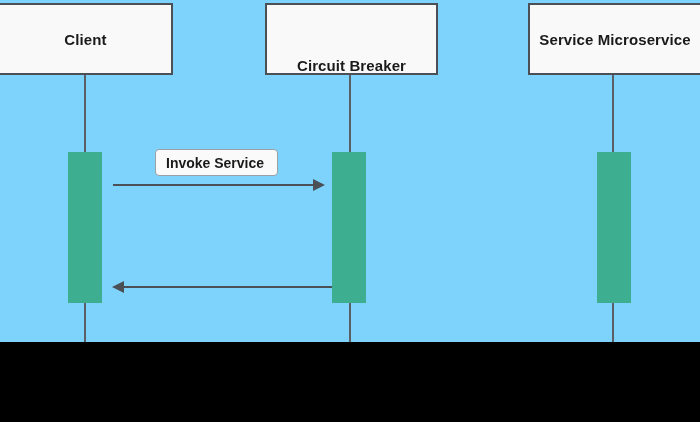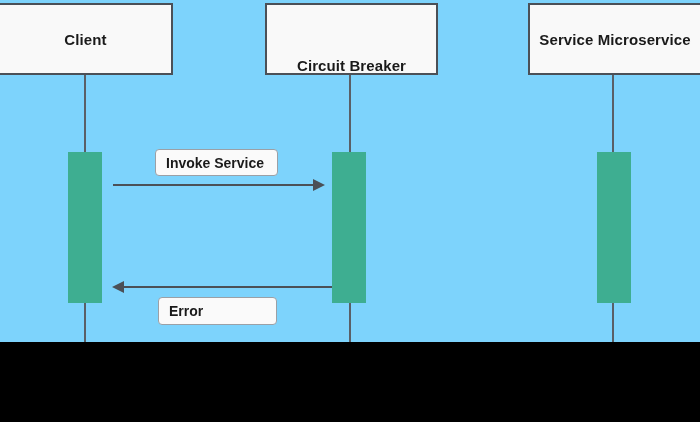--- a/index.html
+++ b/index.html
@@ -120,17 +120,14 @@
   <div class="activation" style="left:597px; top:152px; width:34px; height:151px;"></div>
 
   <div class="msg-line" style="left:113px; top:184px; width:200px;"></div>
   <div class="arrowhead right" style="left:313px; top:179px;"></div>
   <div class="msg-label" style="left:155px; top:149px; width:123px; height:27px;">
     <span>Invoke Service</span>
   </div>
 
   <div class="msg-line" style="left:124px; top:286px; width:208px;"></div>
   <div class="arrowhead left" style="left:112px; top:281px;"></div>
-  <div class="msg-label" style="left:158px; top:297px; width:119px; height:28px;">
-    <span>Error</span>
-  </div>
 
 </div>
 
 </body></html>

